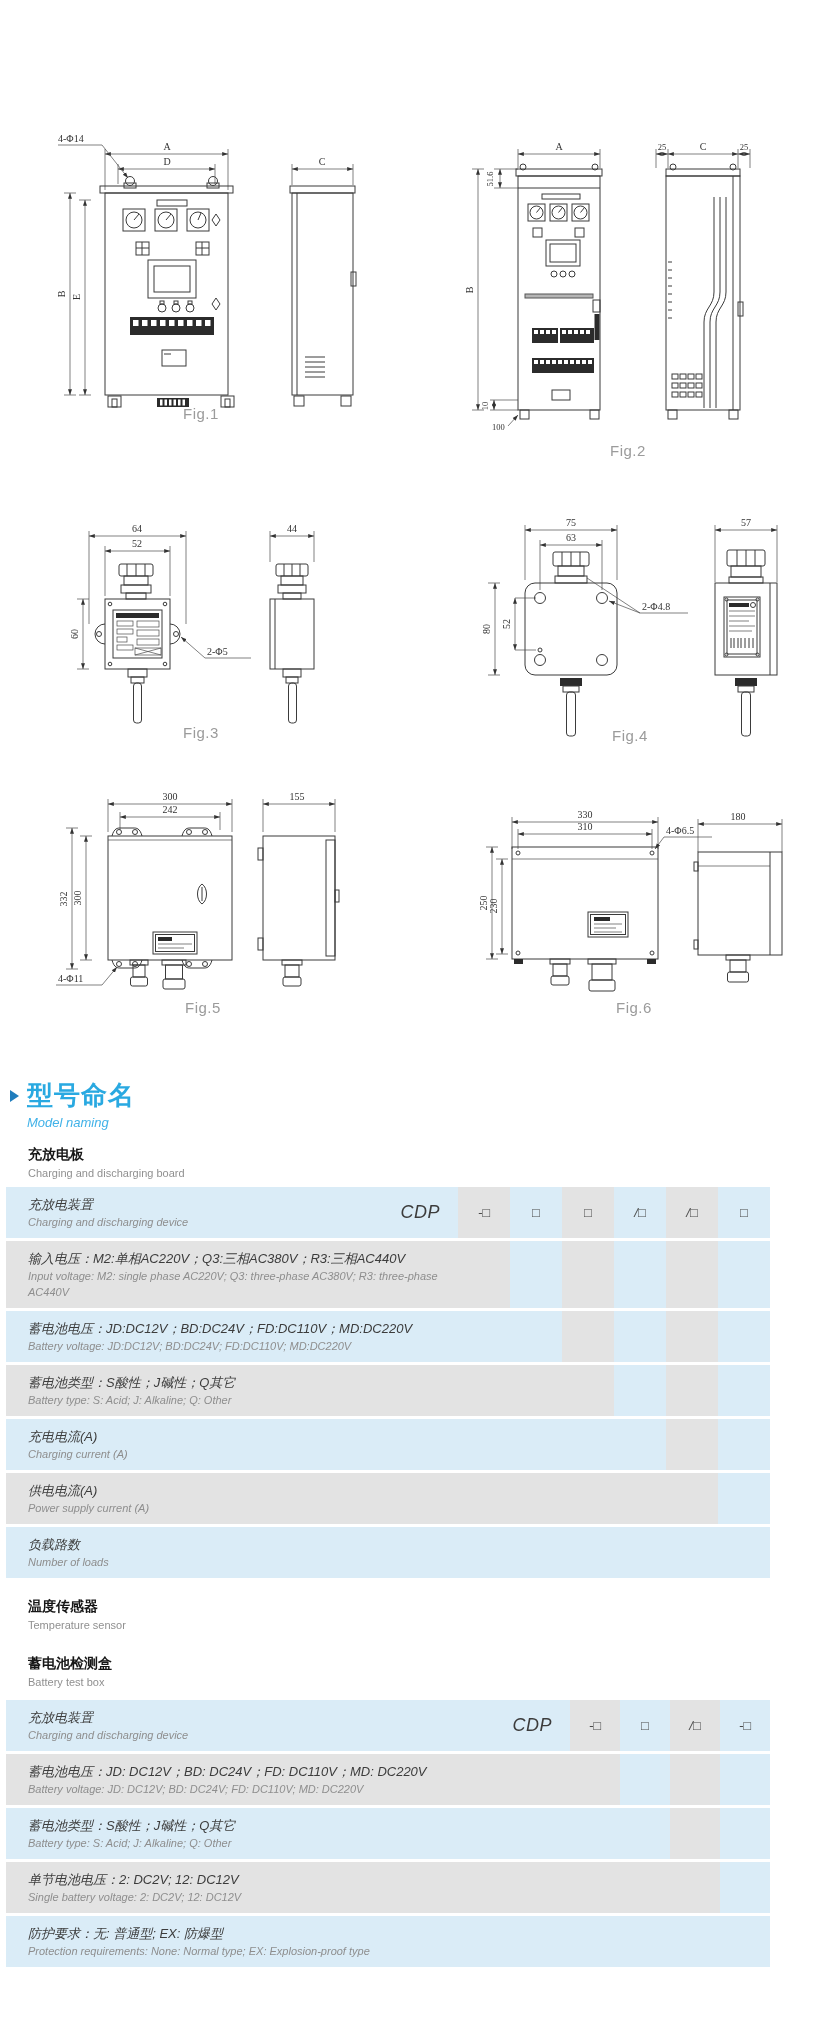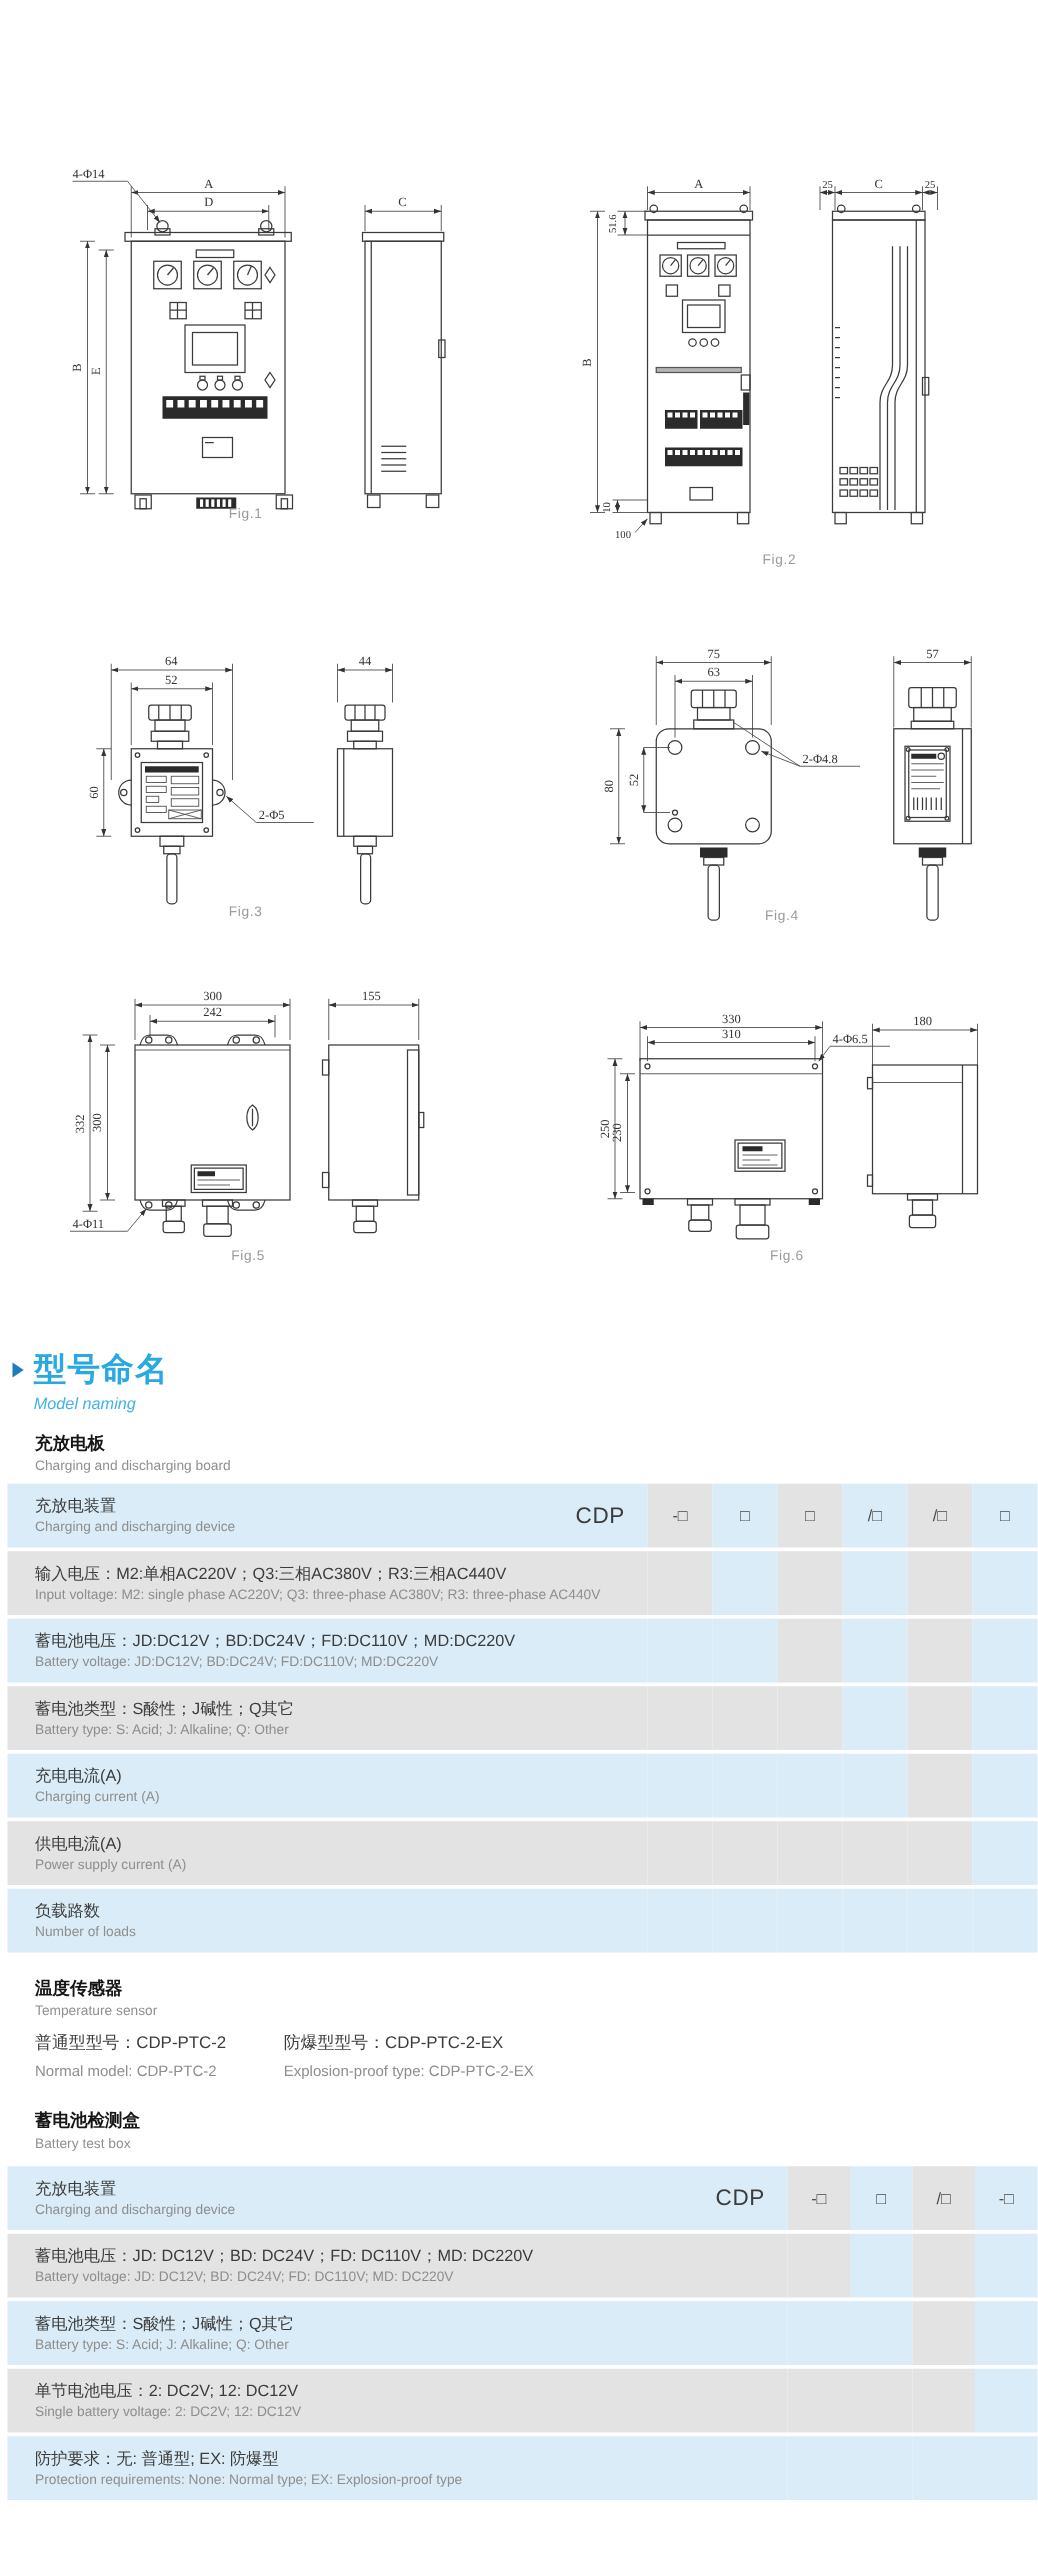--- a/index.html
+++ b/index.html
@@ -10,34 +10,34 @@
   
   .figures{position:relative;width:830px;height:1052px;}
   .fig{position:absolute;}
   .fig line,.fig rect,.fig path,.fig circle,.fig ellipse,.fig polyline{stroke:#3b3b3b;fill:none;stroke-width:1;}
   .fig .thin{stroke-width:.7;stroke:#4a4a4a;}
   .fig .dk{fill:#2b2b2b;stroke:none;}
   .fig .wt{fill:#ffffff;stroke:none;}
   .fig .gy{fill:#b5b5b5;stroke:#555;}
   .fig text{stroke:none;fill:#333;font-family:"Liberation Serif",serif;font-size:10px;}
   .fig text.sm{font-size:8.5px;}
-  .fig-label{position:absolute;font-size:11px;color:#9b9b9b;letter-spacing:.5px;}
+  .fig-label{position:absolute;font-size:15px;color:#9b9b9b;letter-spacing:.5px;}
 
   
   .heading{margin:26px 0 0 10px;}
   .h-title-row{display:flex;align-items:center;}
   .h-arrow{width:0;height:0;border-left:9px solid #1F7DBD;border-top:6px solid transparent;border-bottom:6px solid transparent;margin-right:8px;}
   .h-title{font-size:26px;font-weight:bold;color:#29A9E1;letter-spacing:1px;font-family:Liberation Mono, monospace;}
   .h-sub{font-size:13px;color:#41B2E8;margin:2px 0 0 17px;font-style:italic;}
 
   .sec-title{margin:16px 12px 8px 28px;}
   .st-zh{font-size:14px;font-weight:bold;color:#161616;margin-bottom:3px;}
   .st-en{font-size:11px;color:#909090;}
 
-  .nt{margin-left:6px;width:824px;}
+  .nt{margin-left:6px;width:764px;font-style:italic;}
   .nt-row{display:flex;margin-bottom:3px;}
   .nt-text{flex:1;display:flex;align-items:center;justify-content:space-between;padding:8px 10px 8px 22px;}
   .nt-labels .zh{font-size:13px;color:#3c3c3c;line-height:19px;}
   .nt-labels .en{font-size:11px;color:#8e8e8e;line-height:16px;}
   .nt-prefix{font-size:18px;color:#3c3c3c;padding-right:8px;letter-spacing:.5px;}
   .nt-cell{width:52px;display:flex;align-items:center;justify-content:center;}
   .nt2 .nt-cell{width:50px;}
   .code{font-size:13px;color:#4a4a4a;white-space:nowrap;}
   .bgB{background:#DAECF7;}
   .bgG{background:#E3E3E3;}
@@ -674,30 +674,20 @@
         <div class="nt-cell bgB"></div>
         <div class="nt-cell bgB"></div>
     </div>
   </div>
 
   <div class="sec-title" style="margin-top:20px;">
     <div class="st-zh">温度传感器</div>
     <div class="st-en">Temperature sensor</div>
   </div>
 
-  <div class="models">
-    <div class="model-col">
-      <div class="zh">普通型型号：CDP-PTC-2</div>
-      <div class="en">Normal model: CDP-PTC-2</div>
-    </div>
-    <div class="model-col">
-      <div class="zh">防爆型型号：CDP-PTC-2-EX</div>
-      <div class="en">Explosion-proof type: CDP-PTC-2-EX</div>
-    </div>
-  </div>
 
   <div class="sec-title" style="margin-top:24px;">
     <div class="st-zh">蓄电池检测盒</div>
     <div class="st-en">Battery test box</div>
   </div>
 
   <div class="nt nt2" style="margin-top:12px;">
     <div class="nt-row">
       <div class="nt-text bgB">
         <div class="nt-labels">

